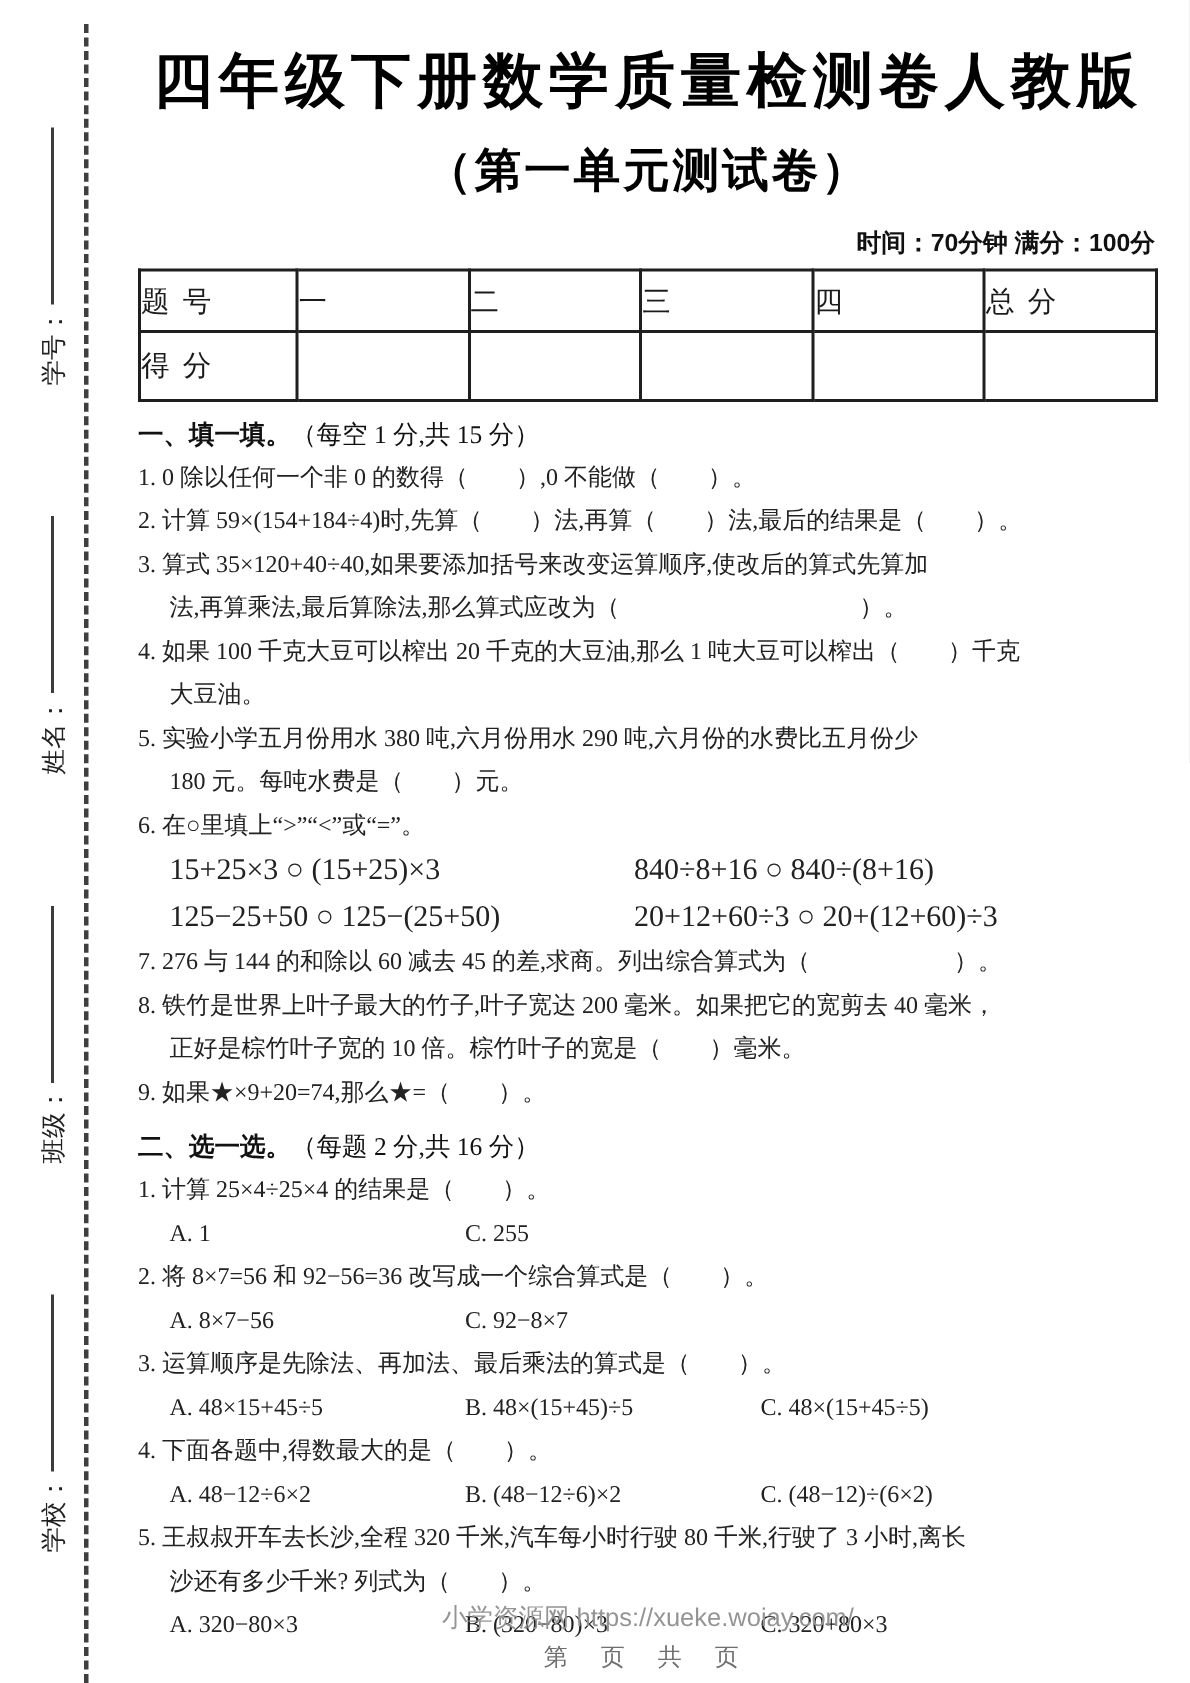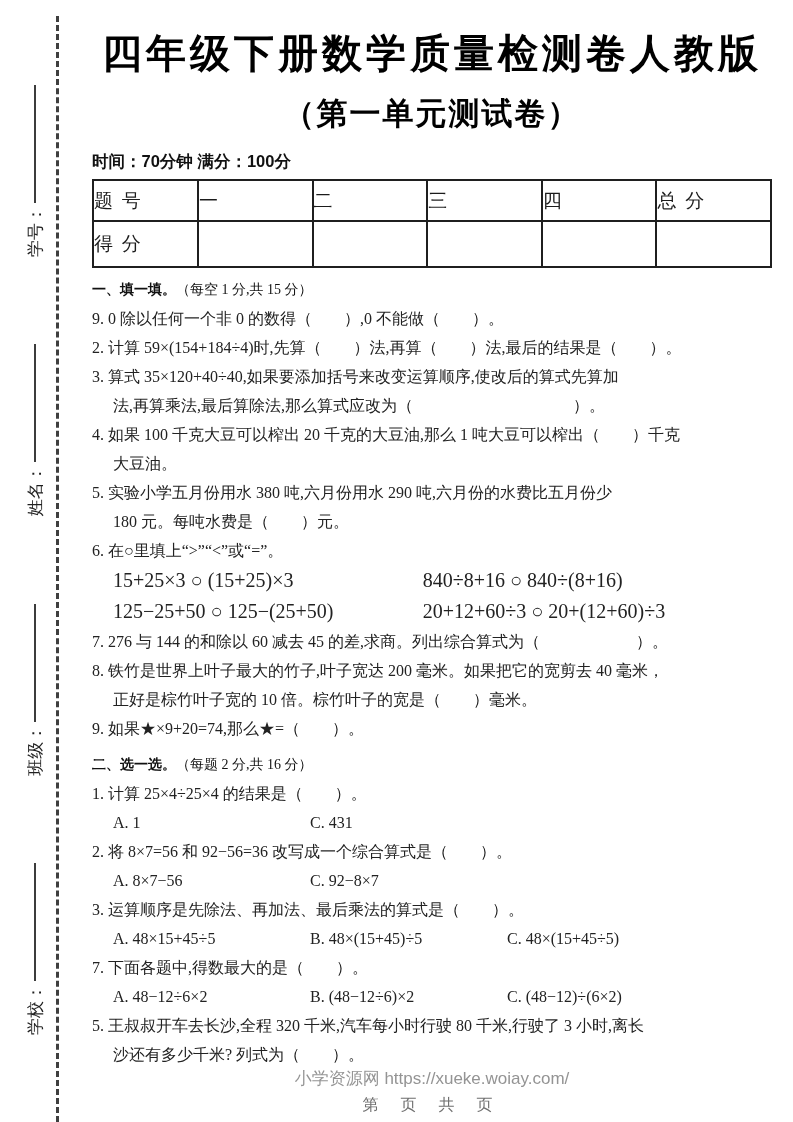--- a/index.html
+++ b/index.html
@@ -32,34 +32,34 @@
     margin-top:26px; text-align:center;
     font-family:"Liberation Sans","DejaVu Sans",sans-serif;
     font-weight:900; font-size:40px; letter-spacing:4px; color:#000;
   }
   .subtitle {
     margin-top:12px; text-align:center;
     font-family:"Liberation Sans","DejaVu Sans",sans-serif;
     font-weight:900; font-size:31px; letter-spacing:2px; color:#000;
   }
   .meta {
-    margin:16px 2px 6px 0; 
+    margin:16px 2px 6px 0; text-align:right;
     font-family:"Liberation Sans","DejaVu Sans",sans-serif;
     font-weight:700; font-size:16.5px; color:#111;
   }
   table.score { width:100%; border-collapse:collapse; table-layout:fixed; }
   table.score td {
     border:2px solid #1f1f1f; text-align:left;
     font-size:19px; color:#1b1b1b; letter-spacing:2px;
   }
   table.score tr.hdr td { height:41px; }
   table.score tr.val td { height:46px; }
   
   .sec { margin-top:7px; }
-  .sec-heading { font-size:14px; line-height:29px; color:#111; }
+  .sec-heading { font-size:17px; line-height:29px; color:#111; }
   .sec-heading .hd { font-weight:bold; font-family:"Liberation Sans","DejaVu Sans",sans-serif; }
   .sec-heading .note { font-weight:normal; }
   .ln { font-size:16px; line-height:29px; white-space:nowrap; color:#222; }
   .ln.cont { padding-left:21px; }
   .cmp-row { display:flex; padding-left:21px; font-size:20px; line-height:31px; white-space:nowrap; }
   .cmp-l { width:47%; }
   .cmp-r { flex:1; }
   .opts { display:flex; padding-left:21px; font-size:16px; line-height:29px; white-space:nowrap; }
   .opt { width:197px; }
   .opt:last-child { flex:1; }
@@ -130,21 +130,21 @@
         <td></td>
         <td></td>
       </tr>
     </tbody>
       </table>
 
     <div class="sec">
       <div class="sec-heading">
         <span class="hd">一、填一填。</span><span class="note">（每空 1 分,共 15 分）</span>
       </div>
-      <div class="ln">9. 0 除以任何一个非 0 的数得（　　）,0 不能做（　　）。</div>
+      <div class="ln">1. 0 除以任何一个非 0 的数得（　　）,0 不能做（　　）。</div>
       <div class="ln">2. 计算 59×(154+184÷4)时,先算（　　）法,再算（　　）法,最后的结果是（　　）。</div>
       <div class="ln">3. 算式 35×120+40÷40,如果要添加括号来改变运算顺序,使改后的算式先算加</div>
       <div class="ln cont">法,再算乘法,最后算除法,那么算式应改为（　　　　　　　　　　）。</div>
       <div class="ln">4. 如果 100 千克大豆可以榨出 20 千克的大豆油,那么 1 吨大豆可以榨出（　　）千克</div>
       <div class="ln cont">大豆油。</div>
       <div class="ln">5. 实验小学五月份用水 380 吨,六月份用水 290 吨,六月份的水费比五月份少</div>
       <div class="ln cont">180 元。每吨水费是（　　）元。</div>
       <div class="ln">6. 在○里填上“&gt;”“&lt;”或“=”。</div>
       <div class="cmp-row">
         <span class="cmp-l">15+25×3 ○ (15+25)×3</span>
@@ -160,41 +160,46 @@
       <div class="ln">9. 如果★×9+20=74,那么★=（　　）。</div>
     </div>
 
     <div class="sec">
       <div class="sec-heading">
         <span class="hd">二、选一选。</span><span class="note">（每题 2 分,共 16 分）</span>
       </div>
       <div class="ln">1. 计算 25×4÷25×4 的结果是（　　）。</div>
       <div class="opts">
         <span class="opt">A. 1</span>
-        <span class="opt">C. 431</span>
+        <span class="opt">C. 255</span>
       </div>
       <div class="ln">2. 将 8×7=56 和 92−56=36 改写成一个综合算式是（　　）。</div>
       <div class="opts">
         <span class="opt">A. 8×7−56</span>
         <span class="opt">C. 92−8×7</span>
       </div>
       <div class="ln">3. 运算顺序是先除法、再加法、最后乘法的算式是（　　）。</div>
       <div class="opts">
         <span class="opt">A. 48×15+45÷5</span>
         <span class="opt">B. 48×(15+45)÷5</span>
         <span class="opt">C. 48×(15+45÷5)</span>
       </div>
-      <div class="ln">7. 下面各题中,得数最大的是（　　）。</div>
+      <div class="ln">4. 下面各题中,得数最大的是（　　）。</div>
       <div class="opts">
         <span class="opt">A. 48−12÷6×2</span>
         <span class="opt">B. (48−12÷6)×2</span>
         <span class="opt">C. (48−12)÷(6×2)</span>
       </div>
       <div class="ln">5. 王叔叔开车去长沙,全程 320 千米,汽车每小时行驶 80 千米,行驶了 3 小时,离长</div>
       <div class="ln cont">沙还有多少千米? 列式为（　　）。</div>
+      <div class="opts">
+        <span class="opt">A. 320−80×3</span>
+        <span class="opt">B. (320−80)×3</span>
+        <span class="opt">C. 320+80×3</span>
+      </div>
     </div>
 
   </div>
 
   <div class="footer">
     <div class="footer-site">小学资源网 https://xueke.woiay.com/</div>
     <div class="footer-page">第 页 共 页</div>
   </div>
 
 </div>

